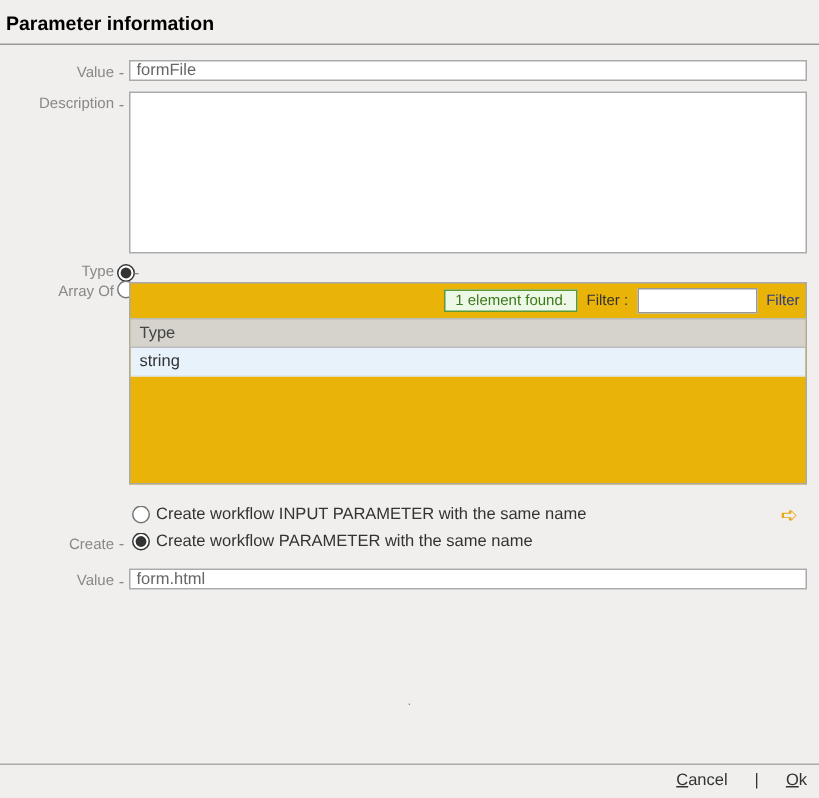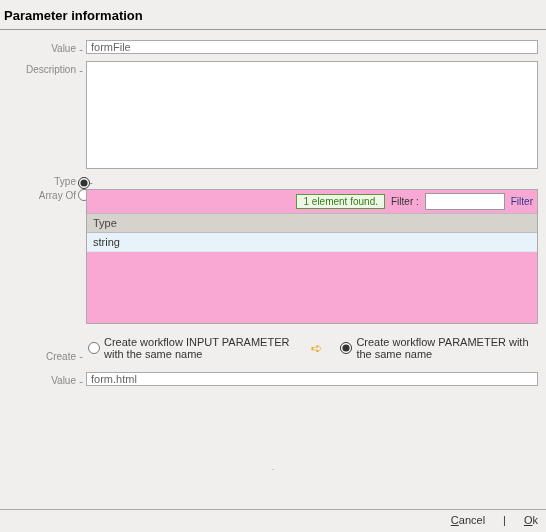--- a/index.html
+++ b/index.html
@@ -73,21 +73,21 @@
   .type-group .label-col { padding-top:1px; }
   .radio-dot {
     width: 12px; height: 12px;
     accent-color: #333;
     margin: 0 0 0 2px;
     vertical-align: middle;
   }
   .type-box {
     flex: 1;
     border: 1px solid #aaa;
-    background: #f9a8d4;
+    background: #eab308;
     margin-top:2px;
   }
   .type-topbar {
     display: flex;
     align-items: center;
     justify-content: flex-end;
     gap: 6px;
     padding: 3px 4px;
     font-size: 10px;
   }
@@ -212,21 +212,21 @@
       <div class="type-header">Type</div>
       <div class="type-list">
         <div class="type-item">string</div>
       </div>
     </div>
   </div>
 
   <div class="row" style="margin-top:10px;align-items:flex-end;">
     <div class="label-col">Create</div>
     <div class="dash">-</div>
-    <div class="input-col create-block" style="flex-direction:row;align-items:stretch;gap:10px;">
+    <div class="input-col create-block" style="flex-direction:column;align-items:stretch;">
       <div class="radio-row">
         <input type="radio" name="create" class="radio-dot" style="">
         <span class="radio-label">Create workflow INPUT PARAMETER with the same name</span>
         <span class="create-arrow">➪</span>
       </div>
       <div class="radio-row">
         <input type="radio" name="create" class="radio-dot" checked="" style="">
         <span class="radio-label">Create workflow PARAMETER with the same name</span>
       </div>
     </div>

